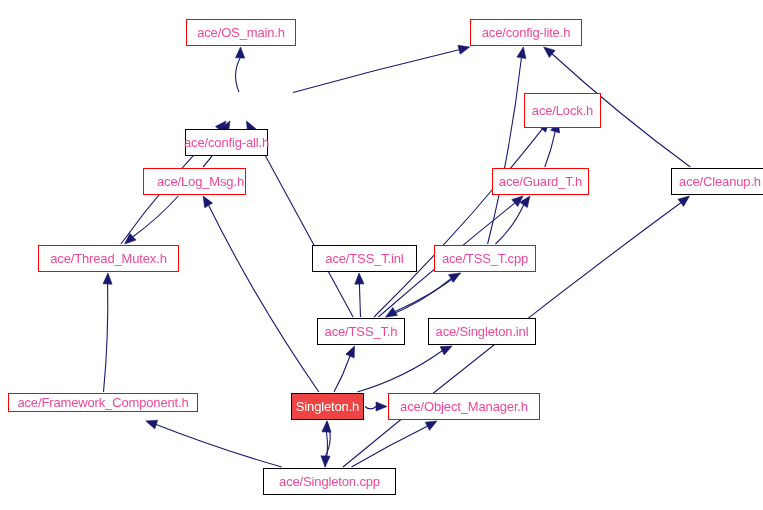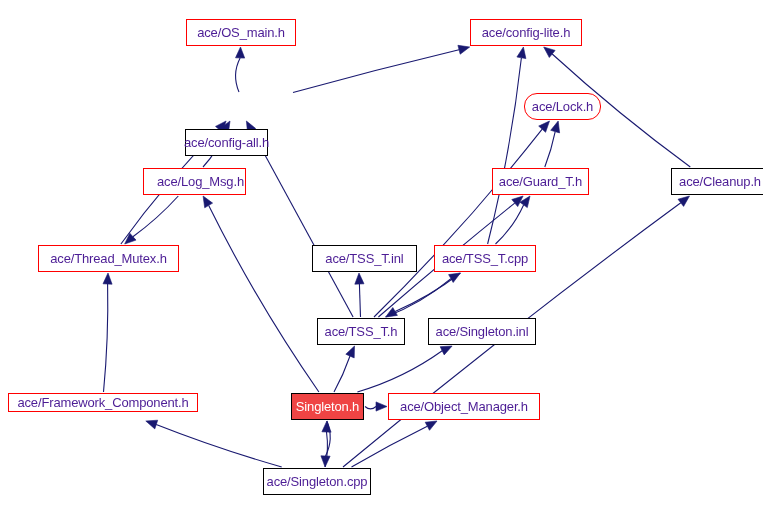--- a/index.html
+++ b/index.html
@@ -35,21 +35,21 @@
   .node-box {
     position: absolute;
     box-sizing: border-box;
     background: #ffffff;
     border: 1px solid #000000;
     display: flex;
     align-items: center;
     justify-content: center;
     white-space: nowrap;
     font-size: 13px;
-    color: #4c1d95;
+    color: #ec4899;
     letter-spacing: -0.15px;
     z-index: 5;
   }
   .node-box.red {
     border-color: #ff0000;
   }
   .node-box.current {
     background: #ef4444;
     border-color: #000000;
     color: #ffffff;
@@ -108,27 +108,27 @@
       <polygon class="edge-head" points="325.1,467.0 320.9,455.8 330.1,456.2"></polygon>
       <path class="edge-path" d="M 351.5 467.0 Q 388.6 445.2 427.3 426.2"></path>
       <polygon class="edge-head" points="437.0,421.0 429.5,430.3 425.2,422.2"></polygon>
       <path class="edge-path" d="M 365.0 406.5 Q 370.5 411.3 376.0 406.5"></path>
       <polygon class="edge-head" points="387.0,406.5 376.0,411.1 376.0,401.9"></polygon>
     </svg>
   <div id="nodes-layer">
       <div class="node-box red" style="left: 186px; top: 19px; width: 110px; height: 27px;">ace/OS_main.h</div>
       <div class="node-box red" style="left: 470px; top: 19px; width: 112px; height: 27px;">ace/config-lite.h</div>
       <div class="node-box" style="left: 185px; top: 93px; width: 83px; height: 27px; margin-top: 36px;">ace/config-all.h</div>
-      <div class="node-box red" style="left: 524px; top: 93px; width: 77px; height: 27px; border-radius: 13px;">ace/Lock.h</div>
+      <div class="node-box red" style="left: 524px; top: 93px; width: 77px; height: 35px;">ace/Lock.h</div>
       <div class="node-box" style="left: 659px; top: 168px; width: 98px; height: 27px; margin-left: 12px;">ace/Cleanup.h</div>
       <div class="node-box red" style="left: 143px; top: 168px; width: 103px; height: 27px; padding-left: 12px;">ace/Log_Msg.h</div>
       <div class="node-box red" style="left: 492px; top: 168px; width: 97px; height: 27px;">ace/Guard_T.h</div>
       <div class="node-box red" style="left: 38px; top: 245px; width: 141px; height: 27px;">ace/Thread_Mutex.h</div>
       <div class="node-box" style="left: 312px; top: 245px; width: 105px; height: 27px;">ace/TSS_T.inl</div>
       <div class="node-box red" style="left: 434px; top: 245px; width: 102px; height: 27px;">ace/TSS_T.cpp</div>
       <div class="node-box" style="left: 317px; top: 318px; width: 88px; height: 27px;">ace/TSS_T.h</div>
       <div class="node-box" style="left: 428px; top: 318px; width: 108px; height: 27px;">ace/Singleton.inl</div>
       <div class="node-box red" style="left: 8px; top: 393px; width: 190px; height: 19px;">ace/Framework_Component.h</div>
       <div class="node-box current" style="left: 291px; top: 393px; width: 73px; height: 27px;">Singleton.h</div>
       <div class="node-box red" style="left: 388px; top: 393px; width: 152px; height: 27px;">ace/Object_Manager.h</div>
-      <div class="node-box" style="left: 263px; top: 468px; width: 108px; height: 27px; text-align: center;">ace/Singleton.cpp</div>
+      <div class="node-box" style="left: 263px; top: 468px; width: 133px; height: 27px; text-align: center;">ace/Singleton.cpp</div>
     </div>
 </div>
 
 </body></html>

